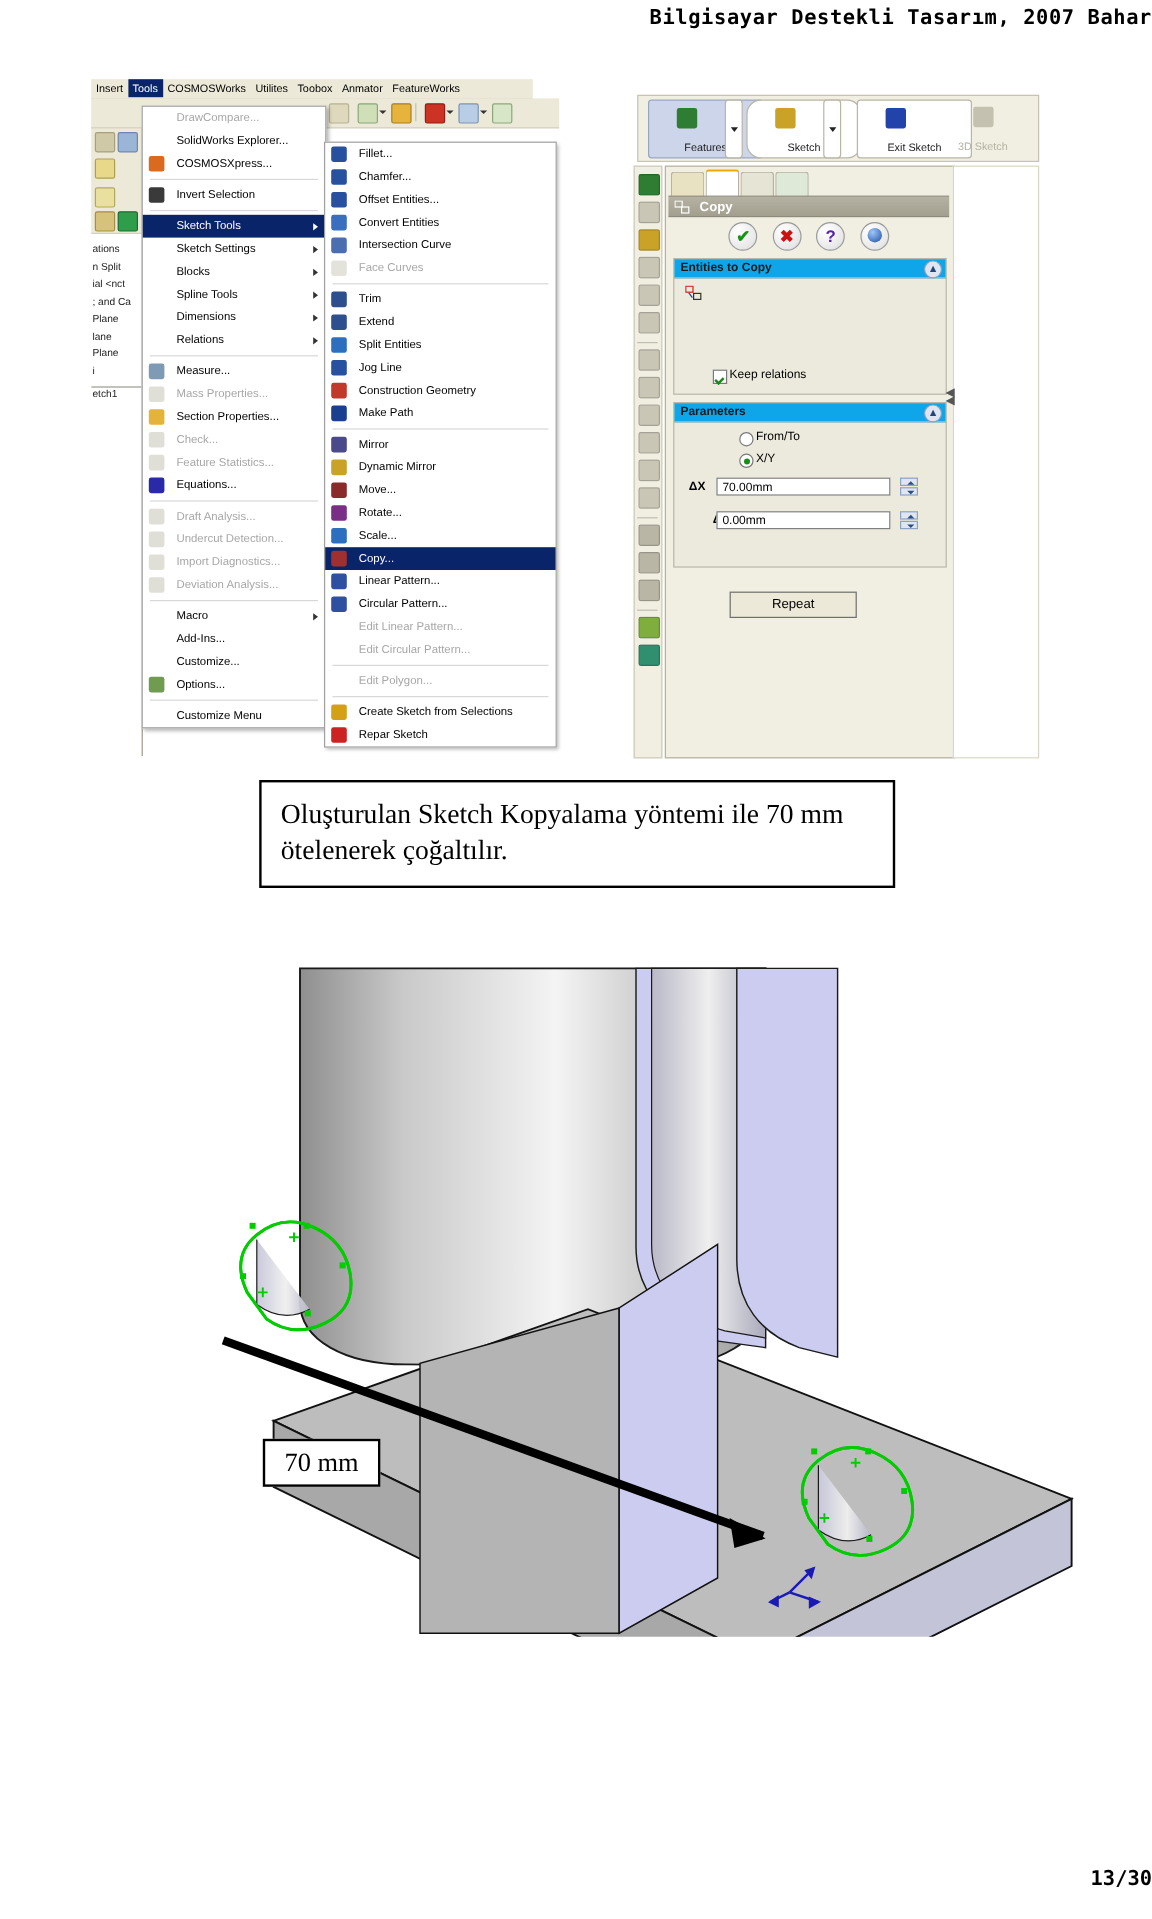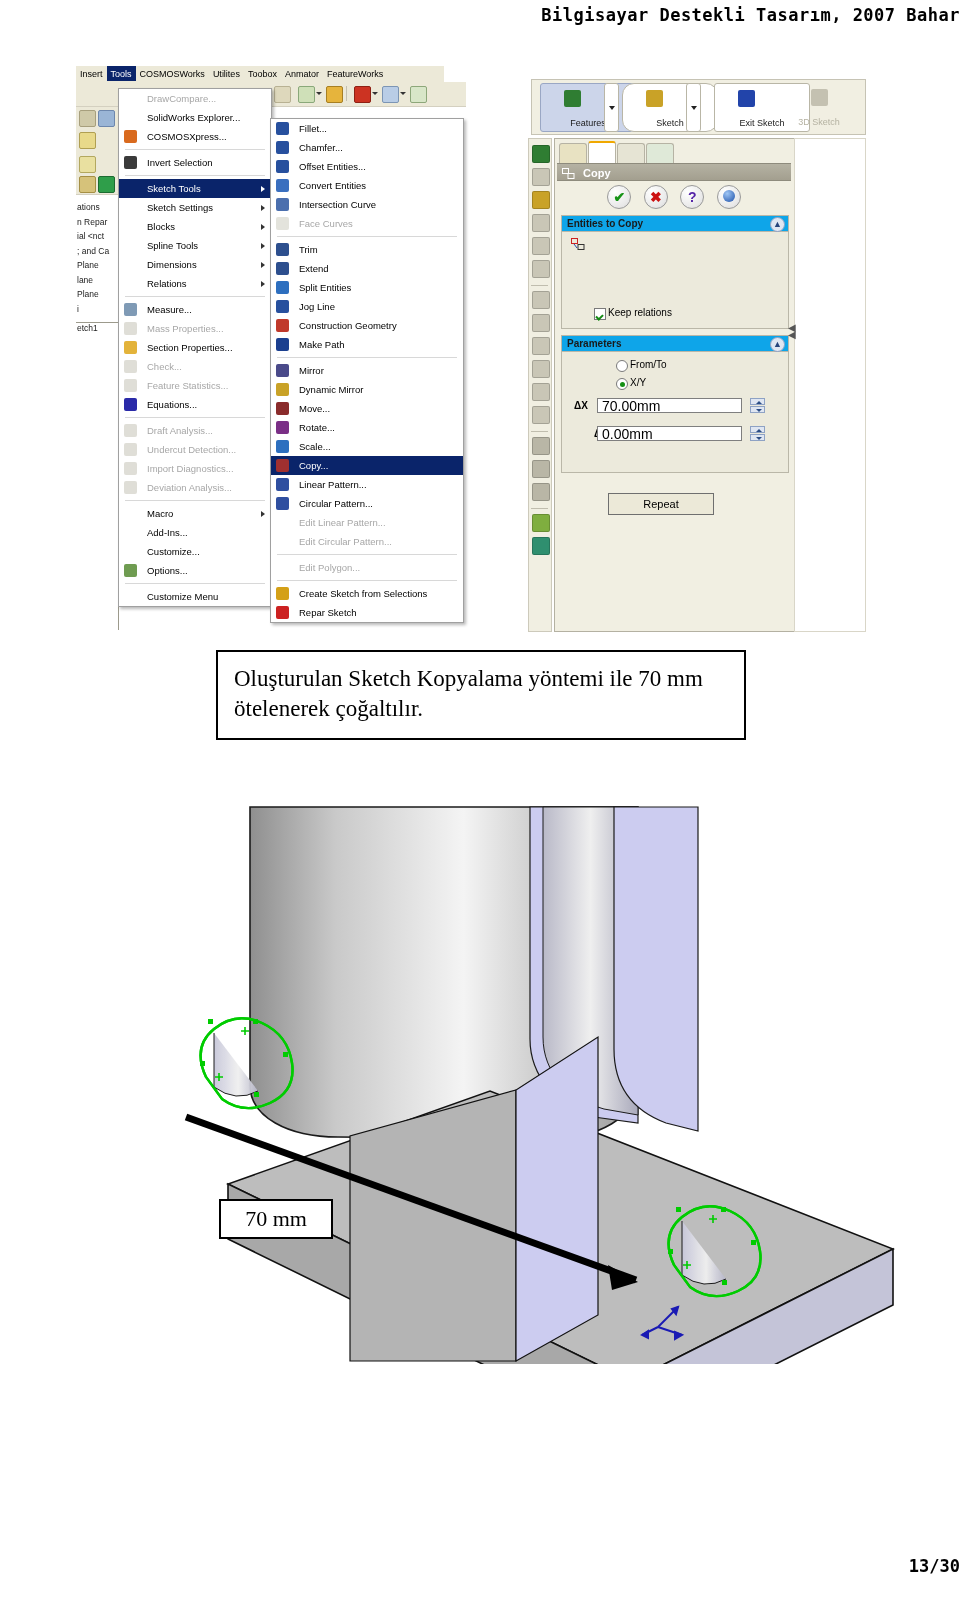--- a/index.html
+++ b/index.html
@@ -156,21 +156,21 @@
   }
   .cbx{position:absolute;width:10px;height:10px;border:1px solid #7a7a7a;background:#fff;}
   .cbx.on::after{content:"";position:absolute;left:2px;top:4px;width:3px;height:5px;
     border:solid #138a13;border-width:0 2px 2px 0;transform:rotate(45deg);}
   .rdo{position:absolute;width:10px;height:10px;border:1px solid #7a7a7a;border-radius:50%;background:#fff;}
   .rdo.on::after{content:"";position:absolute;left:2.5px;top:2.5px;width:5px;height:5px;
     border-radius:50%;background:#159015;}
   .lbl{position:absolute;font-size:10px;color:#000;white-space:nowrap;}
   .numfld{
     position:absolute;height:15px;border:1px solid #7f7f7f;background:#fff;
-    font-size:14px;color:#000;line-height:15px;padding-left:4px;box-sizing:border-box;
+    font-size:10px;color:#000;line-height:15px;padding-left:4px;box-sizing:border-box;
   }
   .spin{position:absolute;width:15px;height:15px;}
   .spin b{position:absolute;left:0;width:15px;height:7px;background:#dfe6f2;
     border:1px solid #8ea2c4;box-sizing:border-box;}
   .spin b.u{top:0;} .spin b.d{top:8px;}
   .spin b::after{content:"";position:absolute;left:5px;top:2px;width:0;height:0;
     border-left:3px solid transparent;border-right:3px solid transparent;}
   .spin b.u::after{border-bottom:3px solid #2b4d85;}
   .spin b.d::after{border-top:3px solid #2b4d85;}
   .repeatbtn{
@@ -189,36 +189,36 @@
     font-family:"Liberation Serif", serif;font-size:23px;color:#000;
     padding:12px 14px 0 16px;line-height:30px;
   }
 
   
   .model{
     position:absolute;left:38px;top:787px;width:884px;height:577px;
   }
   .model svg{display:block;}
   .dimlabel{
-    position:absolute;left:219px;top:1199px;width:114px;height:40px;
+    position:absolute;left:219px;top:1199px;width:98px;height:40px;
     border:2px solid #000;background:#fff;box-sizing:border-box;
     font-family:"Liberation Serif", serif;font-size:22px;color:#000;
     text-align:center;line-height:36px;
   }
 </style>
 </head>
 <body>
 
 <div class="page-header">Bilgisayar Destekli Tasarım, 2007 Bahar</div>
 
 <div class="sw-shot">
 
   <div class="treecol" id="treecol">
       <div class="trow" style="margin-top: 96px;">ations</div>
-      <div class="trow" style="margin-top: 3px;">n Repar</div>
+      <div class="trow" style="margin-top: 3px;">n Split</div>
       <div class="trow" style="margin-top: 3px;">ial &lt;nct</div>
       <div class="trow" style="margin-top: 3px;">; and Ca</div>
       <div class="trow" style="margin-top: 3px;"> Plane</div>
       <div class="trow" style="margin-top: 3px;">lane</div>
       <div class="trow" style="margin-top: 3px;"> Plane</div>
       <div class="trow" style="margin-top: 3px;">i</div>
       <div class="trow" style="margin-top: 7px; border-top: 1px solid rgb(156, 154, 140);">etch1</div>
     </div>
   <div class="treetoolbar">
     <div class="tbtn" style="left:3px;top:4px;background:#cfc9a8;border:1px solid #a79f7d;"></div>

